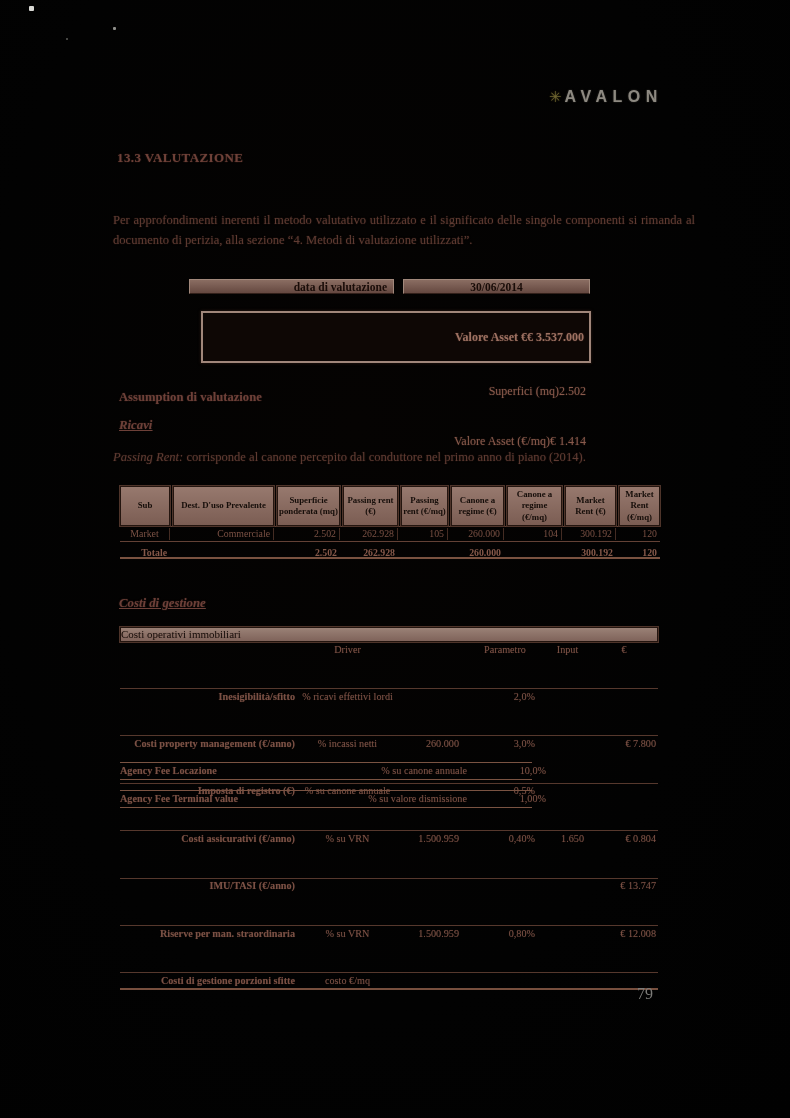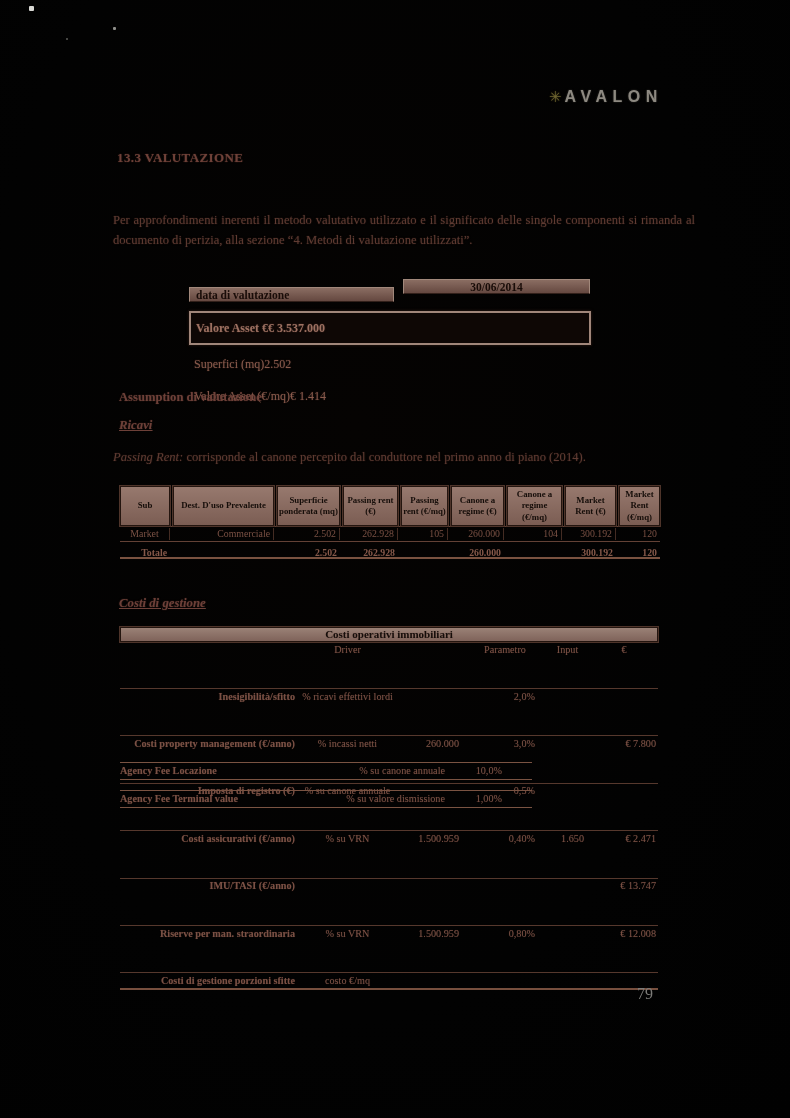--- a/index.html
+++ b/index.html
@@ -24,26 +24,26 @@
                 color:#6d4038;text-shadow:0 0 1.5px rgba(109,64,56,.6);}
   .h-underlined{position:absolute;font-weight:700;font-style:italic;text-decoration:underline;
                 font-size:12.8px;color:#6d4038;text-shadow:0 0 1.5px rgba(109,64,56,.6);}
   .h-ricavi{left:119px;top:418px;}
   .h-costi{left:119px;top:596px;}
   
   .vdate{position:absolute;left:189px;top:279px;width:401px;display:flex;gap:9px;}
   .vdate .cell{height:15px;line-height:15px;font-size:11.5px;font-weight:700;color:#190c08;
                background:linear-gradient(180deg,#8a6d62,#654840);
                border:1px solid #a1887b;border-bottom-color:#32201a;padding:0 6px;box-sizing:border-box;}
-  .vdate .lab{flex:0 0 205px;text-align:left;margin-top:8px;}
+  .vdate .lab{flex:0 0 205px;text-align:right;}
   .vdate .val{flex:1;text-align:center;}
   
   .asset{position:absolute;left:189px;top:311px;width:402px;font-size:12px;color:#895a4c;
          text-shadow:0 0 1.5px rgba(137,90,76,.5);}
-  .asset .arow{display:flex;justify-content:flex-start;height:16px;line-height:16px;padding:8px 5px;}
+  .asset .arow{display:flex;justify-content:flex-end;height:16px;line-height:16px;padding:17px 5px;margin-left:12px;}
   .asset .boxed{border:2px solid #9e publicly;}
   .asset .arow.boxed{border:2px solid #a0867a;box-shadow:0 0 0 1px #120a07, 0 0 3px #2c1d16;
                      height:14px;line-height:14px;font-weight:700;color:#9c7061;background:#0e0705;margin-bottom:3px;}
   
   .rtable{position:absolute;left:120px;top:486px;width:540px;font-family:"Liberation Serif",serif;}
   .rgrid{display:grid;grid-template-columns:50px 101px 63px 55px 47px 53px 55px 51px 41px;column-gap:3px;}
   .rhead .hc{background:linear-gradient(180deg,#97796e,#7b5d53);border:1px solid #24150f;
              box-shadow:0 0 0 1px #4e342a;color:#150d09;font-weight:700;font-size:8.8px;
              text-align:center;display:flex;align-items:center;justify-content:center;
              padding:2px 1px;height:40px;box-sizing:border-box;line-height:1.3;}
@@ -52,34 +52,34 @@
   .rrow .c{padding:0 3px;border-right:1px solid #442c23;height:12px;line-height:12px;box-sizing:border-box;}
   .rrow .c:last-child{border-right:none;}
   .rtot{height:15px;align-items:center;color:#86594a;font-weight:700;font-size:9.8px;
         border-bottom:2px solid #7a5240;}
   .rtot .c{padding:4px 3px;height:13px;line-height:13px;}
   .tl{text-align:right}.tc{text-align:center}.tr{text-align:right}
   
   .ctable{position:absolute;left:120px;top:627px;width:538px;font-size:10.2px;color:#7a5044;
           text-shadow:0 0 1px rgba(122,80,68,.5);}
   .ctitle{background:linear-gradient(180deg,#9a8176,#7f635a);border:1px solid #24150f;
-          box-shadow:0 0 0 1px #4e342a;text-align:center;font-weight:700;color:#150d0a;
+          box-shadow:0 0 0 1px #4e342a;font-weight:400;color:#150d0a;
           height:13px;line-height:13px;font-size:11px;}
   .cgrid{display:grid;grid-template-columns:175px 105px 65px 80px 45px 68px;align-items:center;}
   .chead{height:13px;line-height:13px;margin-top:1px;}
   .crow{height:14.4px;border-top:1px solid #56382d;margin-top:32px;}
   .crow:first-of-type{border-top:1px solid #56382d;}
   .crow.last{border-bottom:2px solid #774f3e;}
   .crow .lab{font-weight:700;}
   .pr10{padding-right:10px;} .pr6{padding-right:6px;} .pr2{padding-right:2px;}
   
   .agency{position:absolute;left:120px;width:412px;display:grid;
           grid-template-columns:175px 150px 87px;height:16px;line-height:16px;align-items:center;
           border-top:1.5px solid #7a5342;border-bottom:1.5px solid #7a5342;
-          color:#7a5044;font-size:10.2px;text-shadow:0 0 1px rgba(122,80,68,.5);}
+          color:#7a5044;font-size:10.2px;text-shadow:0 0 1px rgba(122,80,68,.5);gap:22px;}
   .agency .lab{font-weight:700;}
   .agency .par{text-align:right;padding-right:30px;}
   .ag1{top:762px;} .ag2{top:790px;}
   .pagenum{position:absolute;left:637px;top:985px;color:#7c7b78;font-size:16px;}
 </style>
 </head>
 <body>
 
 <div class="page">
 
@@ -193,21 +193,21 @@
       <div class="tr pr10">0,5%</div>
       <div class="tr pr6"></div>
       <div class="tr pr2"></div>
     </div>
     <div class="cgrid crow">
       <div class="lab tl">Costi assicurativi (€/anno)</div>
       <div class="tc">% su VRN</div>
       <div class="tr pr6">1.500.959</div>
       <div class="tr pr10">0,40%</div>
       <div class="tr pr6">1.650</div>
-      <div class="tr pr2">€ 2.471</div>
+      <div class="tr pr2">€ 0.804</div>
     </div>
     <div class="cgrid crow">
       <div class="lab tl">IMU/TASI (€/anno)</div>
       <div class="tc"></div>
       <div class="tr pr6"></div>
       <div class="tr pr10"></div>
       <div class="tr pr6"></div>
       <div class="tr pr2">€ 13.747</div>
     </div>
     <div class="cgrid crow">

